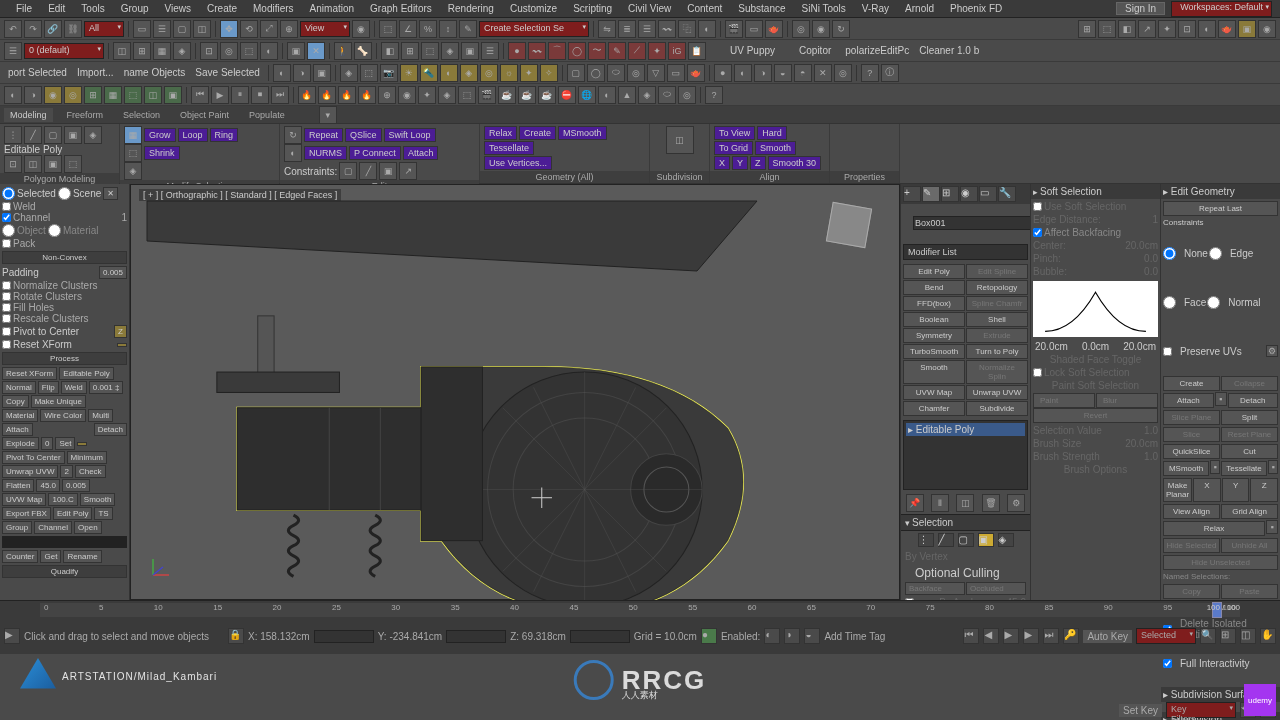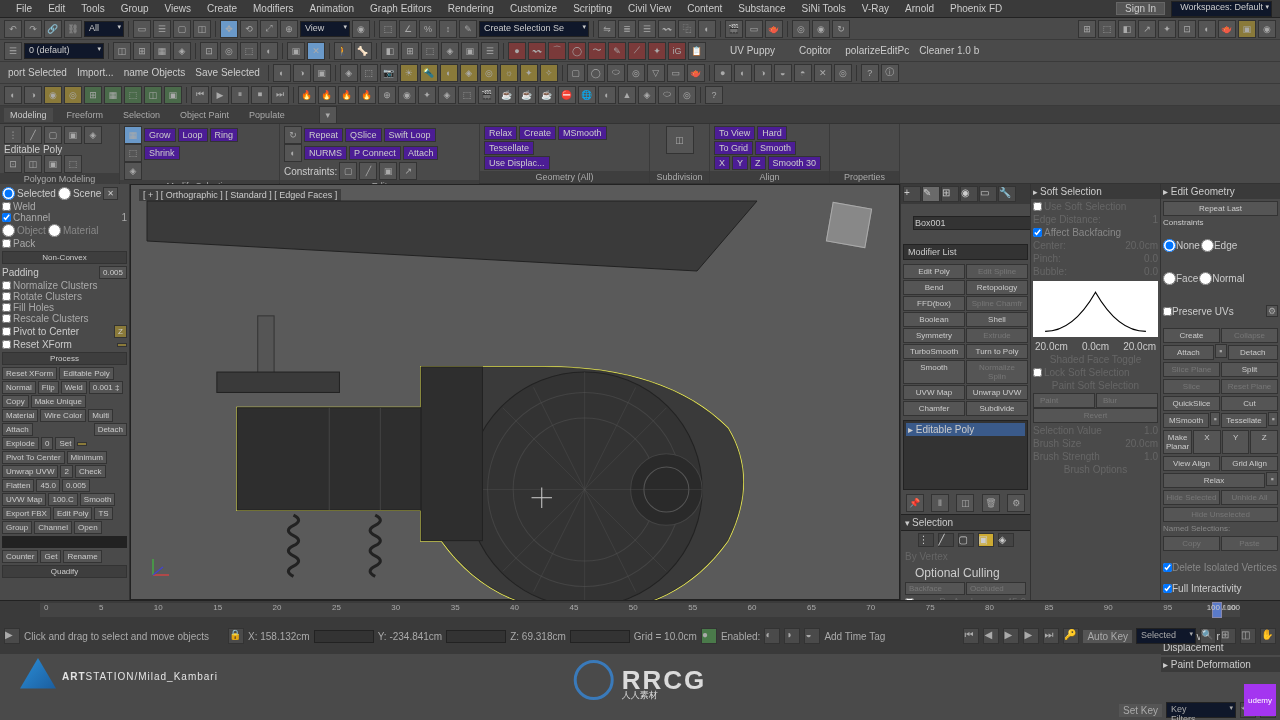--- a/index.html
+++ b/index.html
@@ -9,21 +9,21 @@
 .menubar .right{margin-left:auto;display:flex;align-items:center;gap:6px}
 .signin{background:#555;padding:1px 8px;border:1px solid #666}
 .toolbar-rows{background:#4a4a4a}
 .trow{height:22px;display:flex;align-items:center;gap:2px;padding:0 4px;border-bottom:1px solid #3a3a3a}
 .tbtn{width:18px;height:18px;background:#555;border:1px solid #333;display:inline-flex;align-items:center;justify-content:center;font-size:9px;color:#aaa}
 .tbtn.on{background:#6a99c9}
 .tbtn.y{background:#8a7a3a}
 .tbtn.r{background:#7a3a3a}
 .tbtn.g{background:#4a6a4a}
 .tsep{width:1px;height:16px;background:#333;margin:0 2px}
-.dd{background:#0f172a;border:1px solid #222;padding:1px 16px 1px 4px;height:16px;font-size:9px;position:relative}
+.dd{background:#7f1d1d;border:1px solid #222;padding:1px 16px 1px 4px;height:16px;font-size:9px;position:relative}
 .dd::after{content:"▾";position:absolute;right:2px;top:1px;font-size:7px}
 .ribbon{height:60px;background:#4a4a4a;display:flex;border-bottom:1px solid #333}
 .rgroup{border-right:1px solid #3a3a3a;padding:2px 4px;display:flex;flex-direction:column;justify-content:space-between}
 .rgrow{display:flex;gap:2px;align-items:center}
 .rlbl{font-size:9px;color:#aaa;background:#3e3e3e;text-align:center;padding:1px 4px;margin:0 -4px -2px -4px}
 .rbtn{height:14px;padding:0 4px;background:#4c1d95;border:1px solid #333;font-size:9px;display:inline-flex;align-items:center;gap:2px}
 .content{display:flex;height:416px}
 .leftpanel{width:130px;background:#4a4a4a;border-right:1px solid #333;padding:2px;font-size:9px;overflow:hidden}
 .lp-row{display:flex;gap:2px;margin:1px 0;align-items:center}
 .lp-btn{background:#555;border:1px solid #333;padding:1px 3px;font-size:8px}
@@ -61,33 +61,33 @@
 .mp-chk{display:flex;align-items:center;gap:2px}
 .mp-curve{background:#fff;height:56px;margin:4px 0;position:relative}
 .mp-curve svg{width:100%;height:100%}
 .mp-ticks{display:flex;justify-content:space-between;font-size:8px;padding:0 2px}
 .mp-btn{background:#555;border:1px solid #333;padding:2px 6px;font-size:8px}
 .farpanel{width:120px;background:#4a4a4a;border-left:1px solid #333;font-size:9px;padding:2px}
 .fp-hdr{background:#3a3a3a;padding:2px;margin:-2px -2px 2px -2px}
 .fp-btn{display:block;background:#555;border:1px solid #333;padding:2px;text-align:center;margin:1px 0;font-size:8px}
 .fp-row{display:flex;gap:1px}
 .fp-row .fp-btn{flex:1}
-.fp-chk{display:flex;align-items:center;gap:0;font-size:8px;margin:10px 0}
+.fp-chk{display:flex;align-items:center;gap:8px;font-size:8px;margin:18px 0}
 .timeline{height:18px;background:#3a3a3a;border-top:1px solid #222;position:relative;display:flex;align-items:center}
 .tl-track{flex:1;height:14px;background:#444;position:relative;margin:0 40px 0 40px}
 .tl-marks{position:absolute;inset:0;display:flex;justify-content:space-between;padding:0 4px}
 .tl-marks span{font-size:8px;color:#aaa}
 .tl-ind{position:absolute;right:18px;top:-1px;width:10px;height:16px;background:#5a7aca;border:1px solid #88a}
 .tl-lbl{position:absolute;right:40px;top:2px;font-size:8px}
 .statusbar{height:36px;background:#3a3a3a;display:flex;align-items:center;padding:0 4px;gap:4px;font-size:8px;color:#aaa}
 .sb-input{background:#333;border:1px solid #222;color:#ccc;padding:1px 2px;width:60px;font-size:8px}
 .sb-btn{width:16px;height:16px;background:#4a4a4a;border:1px solid #333}
 .watermark{position:absolute;left:20px;bottom:26px;font-size:28px;font-weight:300;color:rgba(255,255,255,.85);letter-spacing:1px;z-index:100;display:flex;align-items:center;gap:6px}
 .watermark .logo{width:36px;height:36px;background:linear-gradient(135deg,#2a8ed8,#1a5a9a);clip-path:polygon(50% 0,100% 85%,0 85%)}
-.watermark b{font-weight:700}
+.watermark b{font-weight:400}
 .rrcg{position:absolute;left:50%;bottom:20px;transform:translateX(-50%);z-index:100;display:flex;align-items:center;gap:8px;color:rgba(255,255,255,.8)}
 .rrcg .rlogo{width:40px;height:40px;border:3px solid #3a7aba;border-radius:50%;position:relative}
 .rrcg .rtxt{font-size:26px;font-weight:700;letter-spacing:2px}
 .rrcg .rsub{font-size:9px;position:absolute;bottom:-2px;left:48px}
 .ulogo{position:absolute;right:4px;bottom:4px;width:32px;height:32px;background:#a435f0;color:#fff;display:flex;align-items:center;justify-content:center;font-size:8px;z-index:100}
 .tabs-top{height:18px;background:#3e3e3e;display:flex;align-items:center;padding:0 4px;gap:8px;border-bottom:1px solid #333}
 .tab-top{padding:2px 6px;font-size:9px;color:#aaa}
 .tab-top.on{background:#4a4a4a;color:#ccc}
 input[type=checkbox]{width:9px;height:9px}
 </style>
@@ -375,21 +375,21 @@
   <div class="rgroup" style="width:170px">
     <div class="rgrow">
         <span class="rbtn">Relax</span>
         <span class="rbtn">Create</span>
         <span class="rbtn">MSmooth</span>
       </div>
     <div class="rgrow">
         <span class="rbtn">Tessellate</span>
       </div>
     <div class="rgrow">
-        <span class="rbtn">Use Displac...</span>
+        <span class="rbtn">Use Vertices...</span>
       </div>
     <div class="rlbl">Geometry (All)</div>
   </div>
   <div class="rgroup" style="width:60px">
     <div class="rgrow" style="justify-content:center">
         <span class="tbtn" style="width:28px;height:28px">◫</span>
       </div>
     <div class="rlbl">Subdivision</div>
   </div>
   <div class="rgroup" style="width:120px">

